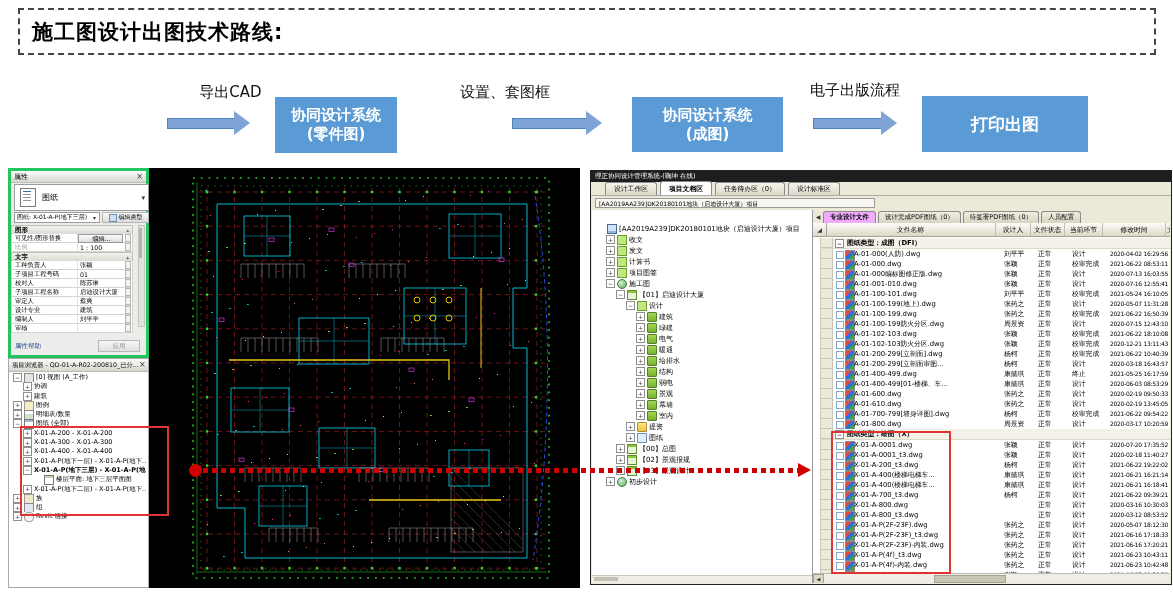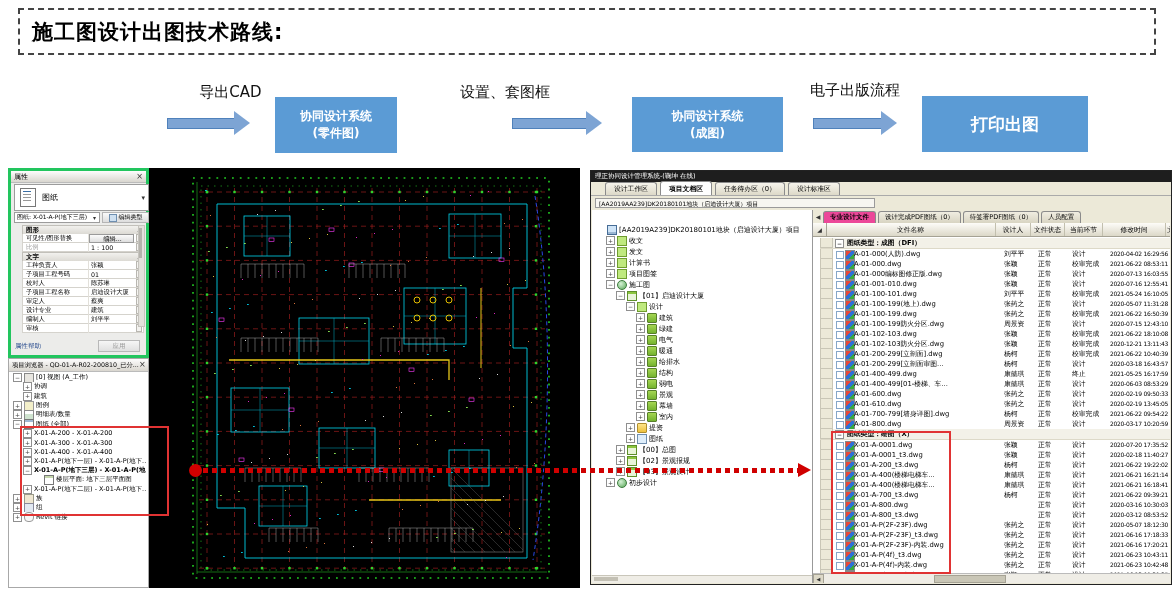--- a/index.html
+++ b/index.html
@@ -7,21 +7,21 @@
           font-family:"DejaVu Sans","Liberation Sans",sans-serif;color:#000;}
 
   
   .title-box{position:absolute;left:18px;top:8px;width:1138px;height:47px;border:2px dashed #444;
              display:flex;align-items:center;box-sizing:border-box;}
   .title-box span{font-size:21px;font-weight:600;margin-left:12px;letter-spacing:1px;}
 
   
   .flow-box{position:absolute;background:#5b9bd5;color:#fff;display:flex;flex-direction:column;
             align-items:center;justify-content:center;font-weight:bold;text-align:center;}
-  .flow-box .l1{font-size:17px;} .flow-box .l2{font-size:12px;}
+  .flow-box .l1{font-size:17px;} .flow-box .l2{font-size:15px;}
   .flow-label{position:absolute;font-size:15px;color:#111;text-align:center;white-space:nowrap;}
   .block-arrow{position:absolute;height:24px;}
   .block-arrow .body{position:absolute;left:0;top:7px;height:9px;background:#7da4d4;border:1px solid #4f81bb;}
   .block-arrow .head{position:absolute;top:0;width:0;height:0;border-top:12px solid transparent;
                      border-bottom:12px solid transparent;border-left:16px solid #7da4d4;}
 
   
   .rv-win{position:absolute;left:8px;top:168px;width:572px;height:420px;}
   .rv-props{position:absolute;left:0;top:0;width:141px;height:190px;background:#ececea;border:3px solid #22c55e;box-sizing:border-box;font-size:7px;}
   .rv-title{height:11px;background:linear-gradient(#fdfdfd,#d9d6cf);border-bottom:1px solid #bbb;display:flex;align-items:center;padding:0 3px;font-size:7px;}
@@ -29,41 +29,41 @@
   .rv-typesel{position:absolute;left:3px;top:13px;width:133px;height:25px;background:#fff;border:1px solid #9c9c9c;display:flex;align-items:center;}
   .sheet-ico{width:14px;height:17px;background:#fff;border:1px solid #777;margin:0 6px 0 5px;position:relative;}
   .sheet-ico:before{content:"";position:absolute;left:2px;top:2px;width:8px;height:1px;background:#3a6ea5;box-shadow:0 3px 0 #999,0 6px 0 #999,0 9px 0 #999;}
   .rv-typesel .lbl{font-size:8px;} .caret{margin-left:auto;margin-right:3px;font-size:7px;color:#333;}
   .rv-instrow{position:absolute;left:3px;top:41px;width:135px;height:11px;display:flex;}
   .rv-combo{width:86px;height:11px;background:#fff;border:1px solid #9c9c9c;font-size:6px;display:flex;align-items:center;box-sizing:border-box;overflow:hidden;white-space:nowrap;padding-left:2px;}
   .rv-combo .caret{font-size:6px;}
   .rv-edittype{margin-left:2px;flex:1;height:11px;border:1px solid #b5b5b5;background:linear-gradient(#fafafa,#ddd);
                font-size:6px;display:flex;align-items:center;justify-content:center;gap:2px;box-sizing:border-box;white-space:nowrap;}
   .et-ico{width:6px;height:6px;background:#cfe0f0;border:1px solid #6f8fb0;}
-  #props-rows{position:absolute;left:11px;top:54px;width:122px;}
+  #props-rows{position:absolute;left:0;top:54px;width:122px;}
   .sec-row{height:9px;background:linear-gradient(#f2f1ee,#dcdad4);border:1px solid #c2c0ba;border-bottom:none;
            font-size:6.5px;font-weight:bold;display:flex;align-items:center;padding:0 3px;box-sizing:border-box;}
   .sec-row .sp{flex:1;} .sec-row .g{font-size:5px;color:#555;}
   .p-row{height:9px;display:flex;align-items:center;background:#fff;border:1px solid #d5d3cd;border-top:none;font-size:6.3px;box-sizing:border-box;}
   .p-row .pl{width:62px;padding-left:3px;overflow:hidden;white-space:nowrap;border-right:1px solid #e2e0da;}
   .p-row .pv{flex:1;padding-left:2px;overflow:hidden;white-space:nowrap;}
   .p-row .pv.btn{background:linear-gradient(#fbfbfb,#dedede);border:1px solid #9a9a9a;text-align:center;height:7px;line-height:7px;margin-right:2px;}
   .p-row .sq{width:4px;height:6px;border:1px solid #b9b7b1;background:#f4f3f0;margin-right:1px;}
   .p-row.dim .pl{color:#9a9a9a;}
   .rv-footer{position:absolute;left:0;bottom:3px;width:100%;display:flex;align-items:center;font-size:6.5px;}
   .rv-help{color:#2a4d8f;margin-left:4px;}
   .rv-apply{margin-left:auto;margin-right:6px;width:40px;height:10px;border:1px solid #b8b8b8;background:linear-gradient(#f6f6f6,#e0e0e0);
             color:#9a9a9a;text-align:center;line-height:10px;}
   .rv-scrollbar{position:absolute;right:1px;top:54px;width:5px;height:100px;background:#e3e1dc;border:1px solid #c6c4be;}
   .rv-scrollbar .th{position:absolute;left:0;top:2px;width:3px;height:30px;background:#b5b3ad;}
 
   .rv-browser{position:absolute;left:0;top:190px;width:141px;height:230px;background:#fff;border:1px solid #a8a8a8;box-sizing:border-box;}
   .rv-btitle{height:12px;background:linear-gradient(#fdfdfd,#d9d6cf);border-bottom:1px solid #bbb;display:flex;align-items:center;padding:0 3px;font-size:6.3px;overflow:hidden;white-space:nowrap;}
   #rv-tree{position:absolute;left:2px;top:14px;right:2px;bottom:2px;overflow:hidden;}
-  .t-row{display:flex;align-items:center;white-space:nowrap;overflow:hidden;}
+  .t-row{display:flex;align-items:flex-start;white-space:nowrap;overflow:hidden;}
   .rv-t .t-row{height:9.3px;font-size:6.5px;}
   .exp{display:inline-flex;align-items:center;justify-content:center;width:7px;height:7px;border:1px solid #8f8f8f;background:#fff;
        font-size:6px;line-height:6px;flex:none;margin-right:2px;color:#444;}
   .exp.none{visibility:hidden;}
   .t-ico{width:8px;height:8px;flex:none;margin-right:2px;}
   .i-view{background:#e8e6e0;border:1px solid #888;}
   .i-legend{background:#f3efc9;border:1px solid #999;}
   .i-schedule{background:linear-gradient(#fff 40%,#cfe3cf 40%);border:1px solid #888;}
   .i-sheets{background:#fff;border:1px solid #777;box-shadow:inset 0 2px 0 #9fb8d4;}
   .i-plan{background:#fff;border:1px solid #777;box-shadow:inset 0 2px 0 #c6d8ad;}
@@ -105,21 +105,21 @@
   #lz-tree{position:absolute;left:2px;top:14px;right:2px;bottom:8px;overflow:hidden;}
   .lz-t .t-row{height:11px;font-size:7px;}
   .lz-lscroll{position:absolute;left:0;bottom:0;width:100%;height:7px;background:#efedе6;background:#efede6;border-top:1px solid #c9c6ba;}
   .lz-lscroll .th{position:absolute;left:2px;top:1px;width:24px;height:4px;background:#c3c0b4;}
 
   .lz-right{position:absolute;left:222px;top:39px;right:1px;bottom:1px;background:#fff;overflow:hidden;}
   .lz-subtabs{position:absolute;left:0;top:0;width:100%;height:13px;background:#ece9d8;border-bottom:1px solid #aaa;display:flex;align-items:flex-end;font-size:6.5px;}
   .lz-subtabs .nav{width:10px;text-align:center;font-size:6px;color:#333;align-self:center;}
   .lz-stab{height:11px;border:1px solid #8b8b8b;border-bottom:none;border-radius:3px 3px 0 0;background:linear-gradient(#f0ede1,#d8d4c2);
            display:flex;align-items:center;padding:0 6px;margin-right:2px;white-space:nowrap;}
-  .lz-stab.active{background:#ec4899;font-weight:bold;margin-top:8px;}
+  .lz-stab.active{background:#f0abfc;font-weight:bold;margin-top:8px;}
   .lz-thead{position:absolute;left:0;top:13px;width:100%;height:13px;background:linear-gradient(#fdfcf8,#dcd8c8);border-bottom:1px solid #a5a294;font-size:6.8px;}
   .hc{position:absolute;top:0;height:13px;display:flex;align-items:center;justify-content:center;border-right:1px solid #c2bfae;box-sizing:border-box;overflow:hidden;}
   .gutter-h{position:absolute;left:0;top:0;width:13px;height:13px;border-right:1px solid #a5a294;font-size:6px;display:flex;align-items:center;justify-content:center;color:#333;}
   #lz-rows{position:absolute;left:7px;top:28px;width:100%;height:336px;overflow:hidden;}
   .f-row{position:relative;height:10px;font-size:6.8px;white-space:nowrap;}
   .f-row .gut{position:absolute;left:0;top:0;width:13px;height:10px;background:#ece9d8;border:1px solid #c9c6b6;border-top:none;box-sizing:border-box;}
   .cell{position:absolute;top:0;height:10px;line-height:10px;overflow:hidden;}
   .c-name{left:34px;width:148px;}
   .c-des{left:184px;width:34px;}
   .c-st{left:218px;width:34px;}

